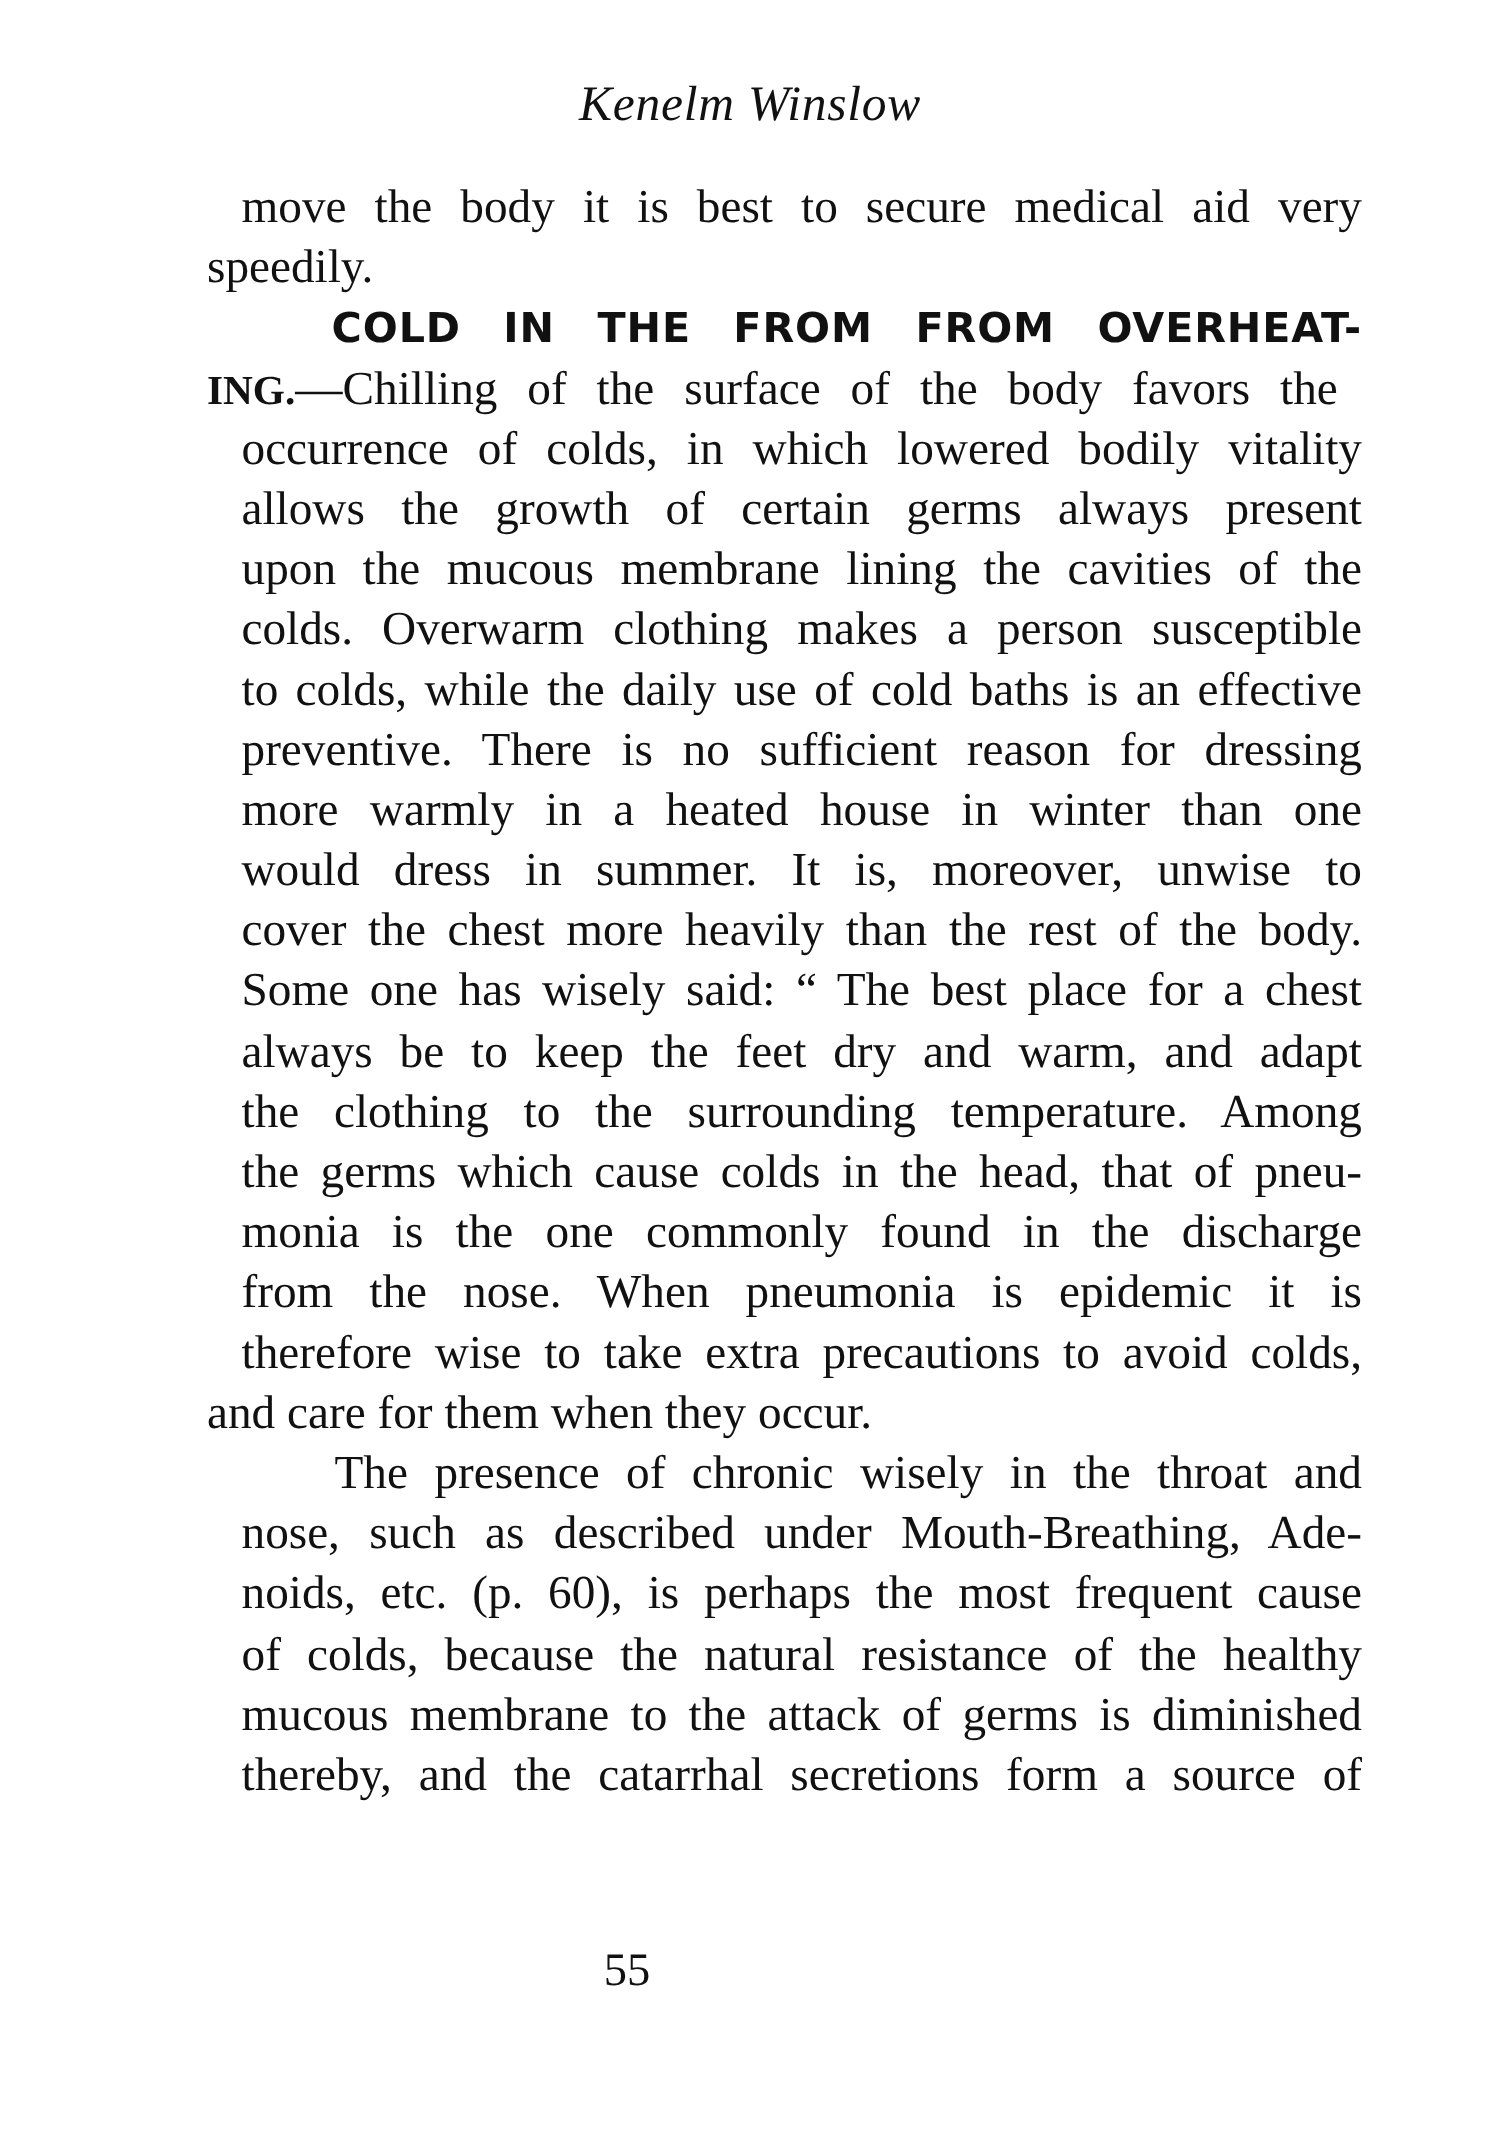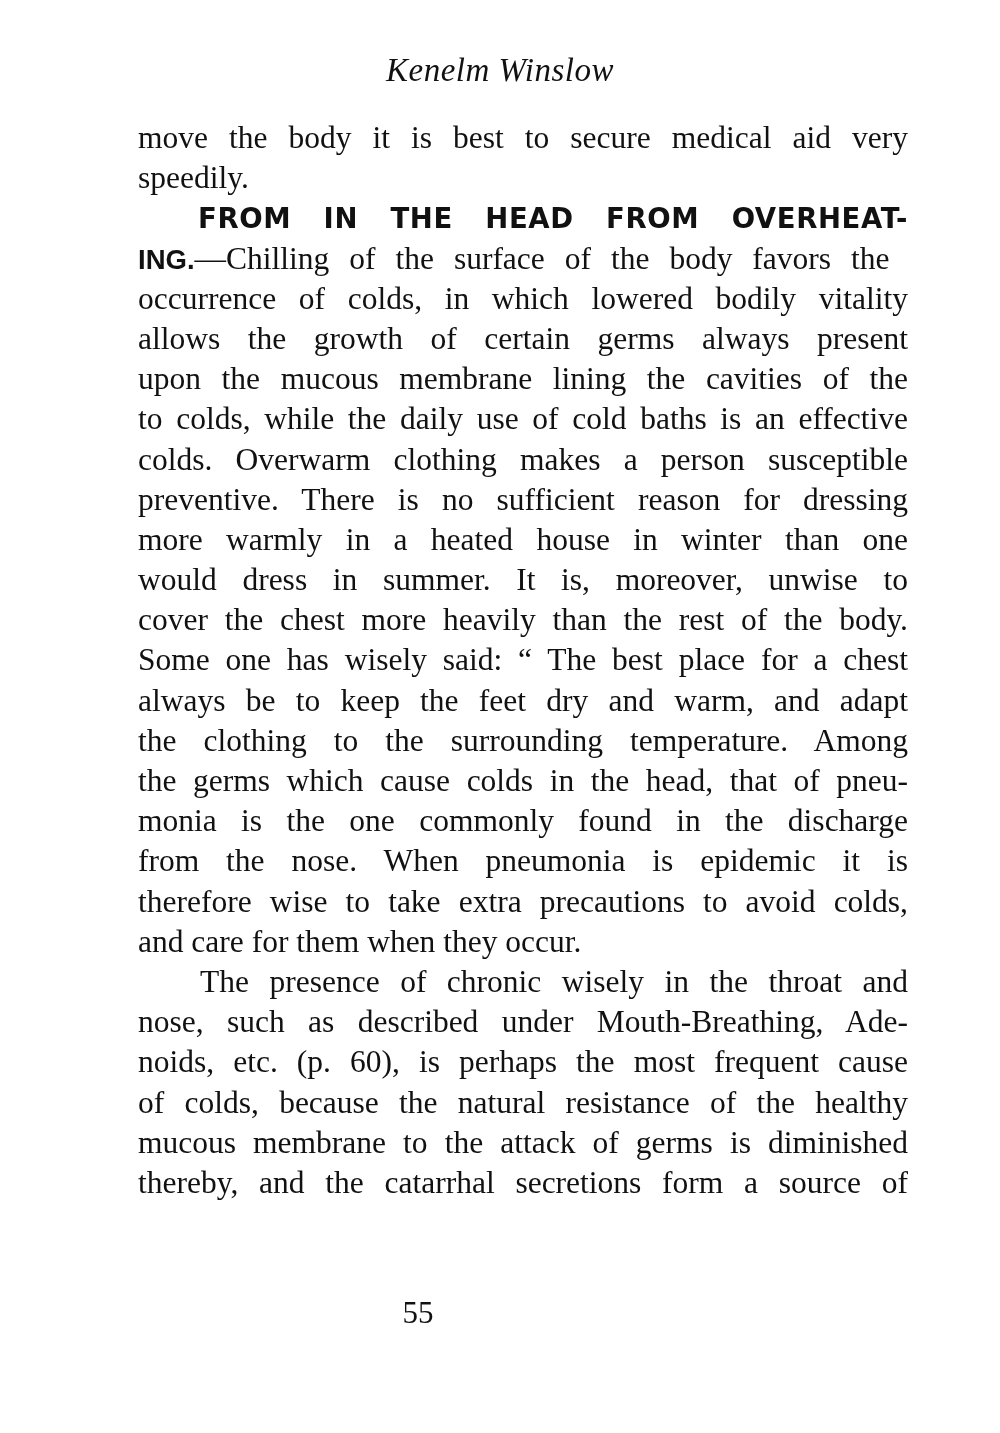--- a/index.html
+++ b/index.html
@@ -7,41 +7,41 @@
          font-family: "Liberation Serif", "DejaVu Serif", serif; color: #111111; }
   .header { position: absolute; top: 52px; left: 0; width: 1000px; text-align: center;
             font-style: italic; font-size: 33px; letter-spacing: 0.5px; }
   .text { position: absolute; left: 138px; width: 770px; top: 118px; }
   .line { display: block; font-size: 31.5px; height: 40.2px; line-height: 40.2px;
           text-align: justify; text-align-last: justify; white-space: nowrap; }
   .line.last { text-align-last: left; }
   .line.indent { padding-left: 62px; }
   .line.indent-sm { padding-left: 60px; }
   .heading { font-family: "DejaVu Sans", "Liberation Sans", sans-serif; font-weight: bold; font-size: 27.5px; letter-spacing: 0.6px; }
-  .runin { font-family: Liberation Sans, sans-serif; font-weight: bold; font-size: 27.5px; }
-  .line.justify-words { white-space: normal; }
+  .runin { font-family: Liberation Serif, serif; font-weight: bold; font-size: 27.5px; }
+  .line.justify-words { white-space: normal; margin-left: 23px; }
   .folio { position: absolute; top: 1295px; left: 0; width: 836px; text-align: center; font-size: 31px; }
 </style>
 </head>
 <body>
 
 <div class="header">Kenelm Winslow</div>
 
 <div class="text">
   <span class="line justify-words">move the body it is best to secure medical aid very</span>
   <span class="line last">speedily.</span>
 
-  <span class="line indent-sm justify-words"><span class="heading">FROM IN THE HEAD FROM OVERHEAT-</span></span>
+  <span class="line indent-sm justify-words"><span class="heading">COLD IN THE FROM FROM OVERHEAT-</span></span>
   <span class="line" style="text-align:left;text-align-last:left;word-spacing:0;"><span class="runin">ING.</span><span style="display:inline-block;width:695px;text-align:justify;text-align-last:justify;white-space:normal;">—Chilling of the surface of the body favors the</span></span>
 
   <span class="line justify-words">occurrence of colds, in which lowered bodily vitality</span>
   <span class="line justify-words">allows the growth of certain germs always present</span>
   <span class="line justify-words">upon the mucous membrane lining the cavities of the</span>
+  <span class="line justify-words">colds.  Overwarm clothing makes a person susceptible</span>
   <span class="line justify-words">to colds, while the daily use of cold baths is an effective</span>
-  <span class="line justify-words">colds.  Overwarm clothing makes a person susceptible</span>
   <span class="line justify-words">preventive.  There is no sufficient reason for dressing</span>
   <span class="line justify-words">more warmly in a heated house in winter than one</span>
   <span class="line justify-words">would dress in summer.  It is, moreover, unwise to</span>
   <span class="line justify-words">cover the chest more heavily than the rest of the body.</span>
   <span class="line justify-words">Some one has wisely said: “ The best place for a chest</span>
   <span class="line justify-words">always be to keep the feet dry and warm, and adapt</span>
   <span class="line justify-words">the clothing to the surrounding temperature.  Among</span>
   <span class="line justify-words">the germs which cause colds in the head, that of pneu-</span>
   <span class="line justify-words">monia is the one commonly found in the discharge</span>
   <span class="line justify-words">from the nose.  When pneumonia is epidemic it is</span>

